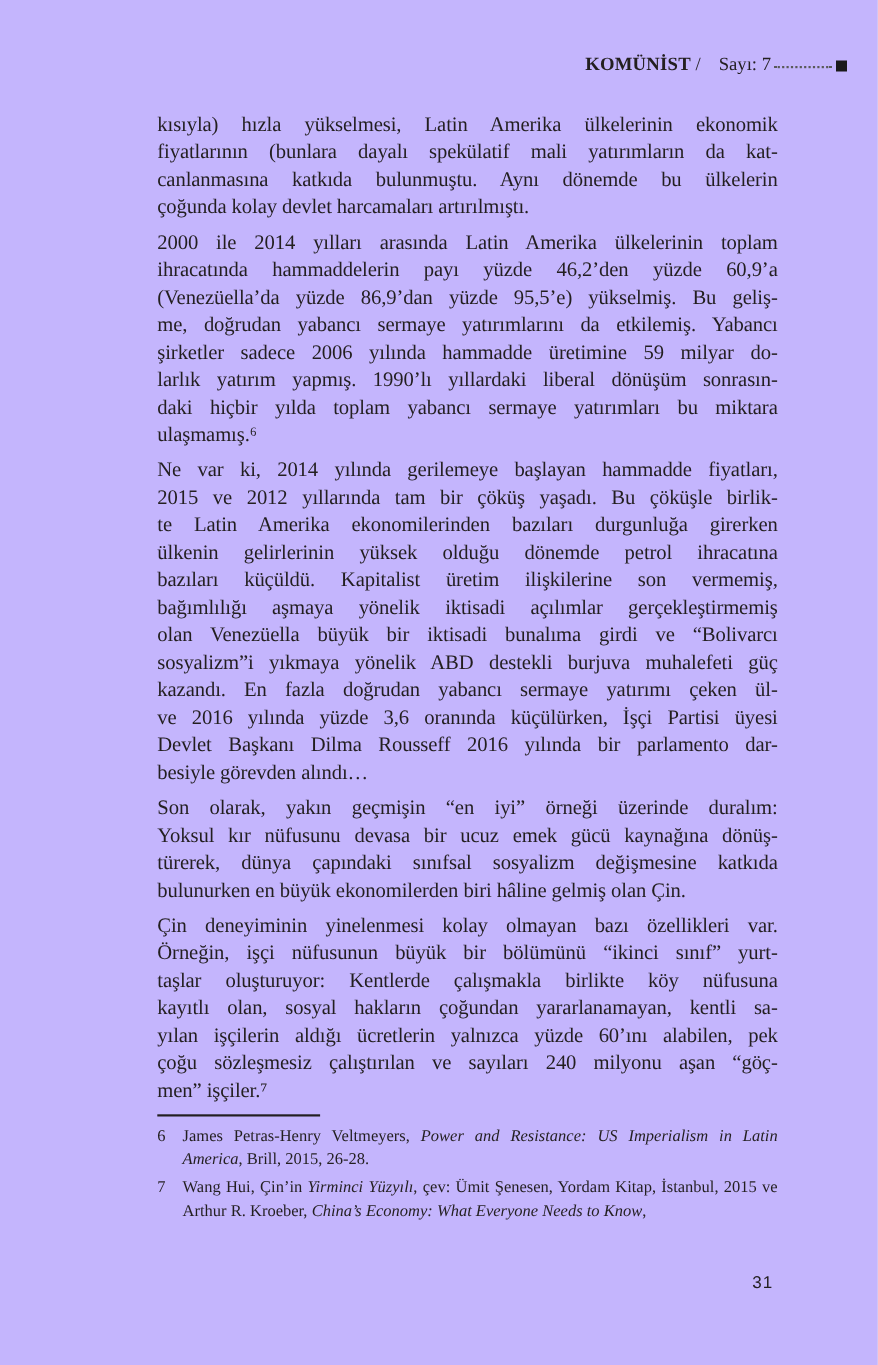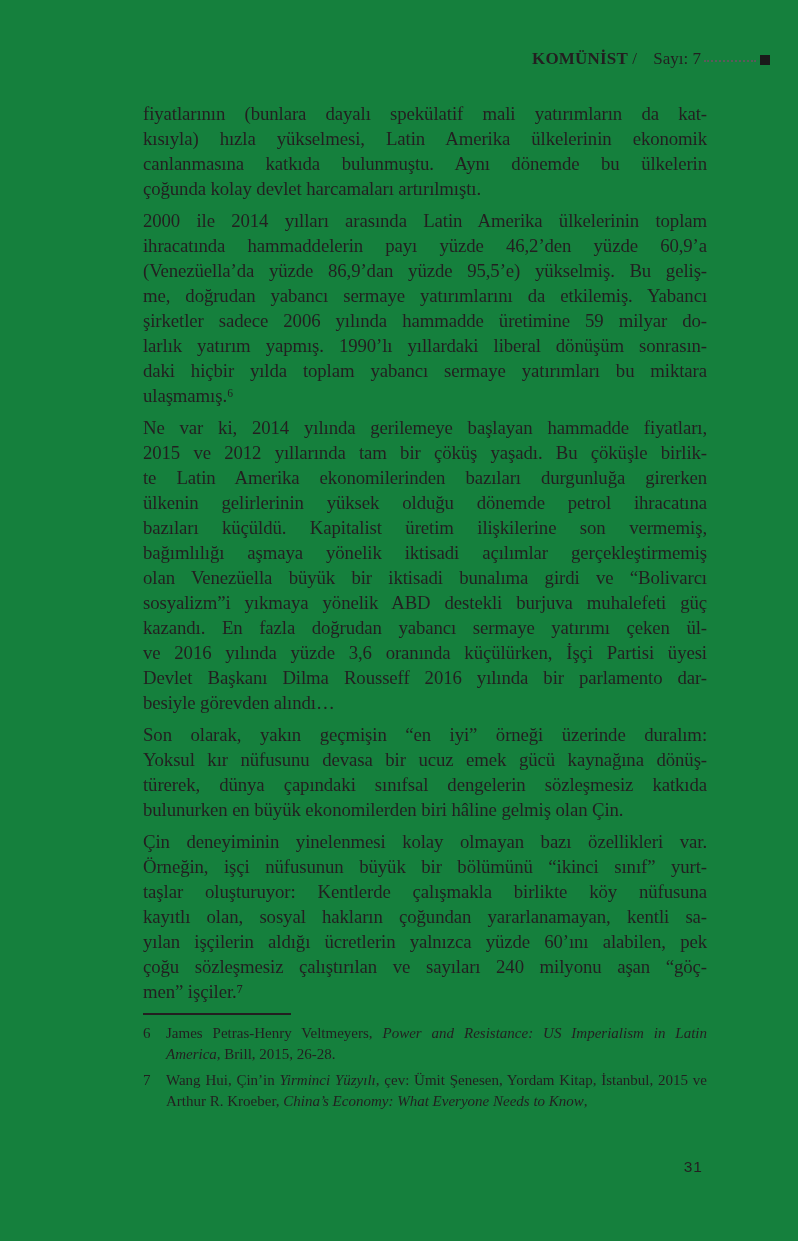--- a/index.html
+++ b/index.html
@@ -2,21 +2,21 @@
 <html><head>
 <meta charset="utf-8">
 <style>
   * { margin: 0; padding: 0; box-sizing: border-box; }
   html, body { background: #e8e8e8; }
   .page {
     position: relative;
     width: 798px;
     height: 1241px;
     margin: 0 auto;
-    background: #15803d;
+    background: #c4b5fd;
     color: #231f20;
     font-family: "Liberation Serif", "DejaVu Serif", serif;
     overflow: hidden;
   }
   
   .running-header {
     position: absolute;
     top: 49px;
     right: 28px;
     display: flex;
@@ -91,22 +91,22 @@
 <div class="page">
 
   <div class="running-header">
     <span class="journal-name">KOMÜNİST</span><span> / </span><span class="header-issue">Sayı: 7</span>
     <span class="dotted-leader"></span>
     <span class="square-ornament"></span>
   </div>
 
   <div class="content">
     <div class="para">
+        <div class="line">kısıyla) hızla yükselmesi, Latin Amerika ülkelerinin ekonomik</div>
         <div class="line">fiyatlarının (bunlara dayalı spekülatif mali yatırımların da kat-</div>
-        <div class="line">kısıyla) hızla yükselmesi, Latin Amerika ülkelerinin ekonomik</div>
         <div class="line">canlanmasına katkıda bulunmuştu. Aynı dönemde bu ülkelerin</div>
         <div class="line">çoğunda kolay devlet harcamaları artırılmıştı.</div>
       </div>
     <div class="para">
         <div class="line">2000 ile 2014 yılları arasında Latin Amerika ülkelerinin toplam</div>
         <div class="line">ihracatında hammaddelerin payı yüzde 46,2’den yüzde 60,9’a</div>
         <div class="line">(Venezüella’da yüzde 86,9’dan yüzde 95,5’e) yükselmiş. Bu geliş-</div>
         <div class="line">me, doğrudan yabancı sermaye yatırımlarını da etkilemiş. Yabancı</div>
         <div class="line">şirketler sadece 2006 yılında hammadde üretimine 59 milyar do-</div>
         <div class="line">larlık yatırım yapmış. 1990’lı yıllardaki liberal dönüşüm sonrasın-</div>
@@ -123,21 +123,21 @@
         <div class="line">olan Venezüella büyük bir iktisadi bunalıma girdi ve “Bolivarcı</div>
         <div class="line">sosyalizm”i yıkmaya yönelik ABD destekli burjuva muhalefeti güç</div>
         <div class="line">kazandı. En fazla doğrudan yabancı sermaye yatırımı çeken ül-</div>
         <div class="line">ve 2016 yılında yüzde 3,6 oranında küçülürken, İşçi Partisi üyesi</div>
         <div class="line">Devlet Başkanı Dilma Rousseff 2016 yılında bir parlamento dar-</div>
         <div class="line">besiyle görevden alındı…</div>
       </div>
     <div class="para">
         <div class="line">Son olarak, yakın geçmişin “en iyi” örneği üzerinde duralım:</div>
         <div class="line">Yoksul kır nüfusunu devasa bir ucuz emek gücü kaynağına dönüş-</div>
-        <div class="line">türerek, dünya çapındaki sınıfsal dengelerin sözleşmesiz katkıda</div>
+        <div class="line">türerek, dünya çapındaki sınıfsal sosyalizm değişmesine katkıda</div>
         <div class="line">bulunurken en büyük ekonomilerden biri hâline gelmiş olan Çin.</div>
       </div>
     <div class="para">
         <div class="line">Çin deneyiminin yinelenmesi kolay olmayan bazı özellikleri var.</div>
         <div class="line">Örneğin, işçi nüfusunun büyük bir bölümünü “ikinci sınıf” yurt-</div>
         <div class="line">taşlar oluşturuyor: Kentlerde çalışmakla birlikte köy nüfusuna</div>
         <div class="line">kayıtlı olan, sosyal hakların çoğundan yararlanamayan, kentli sa-</div>
         <div class="line">yılan işçilerin aldığı ücretlerin yalnızca yüzde 60’ını alabilen, pek</div>
         <div class="line">çoğu sözleşmesiz çalıştırılan ve sayıları 240 milyonu aşan “göç-</div>
         <div class="line">men” işçiler.⁷</div>

